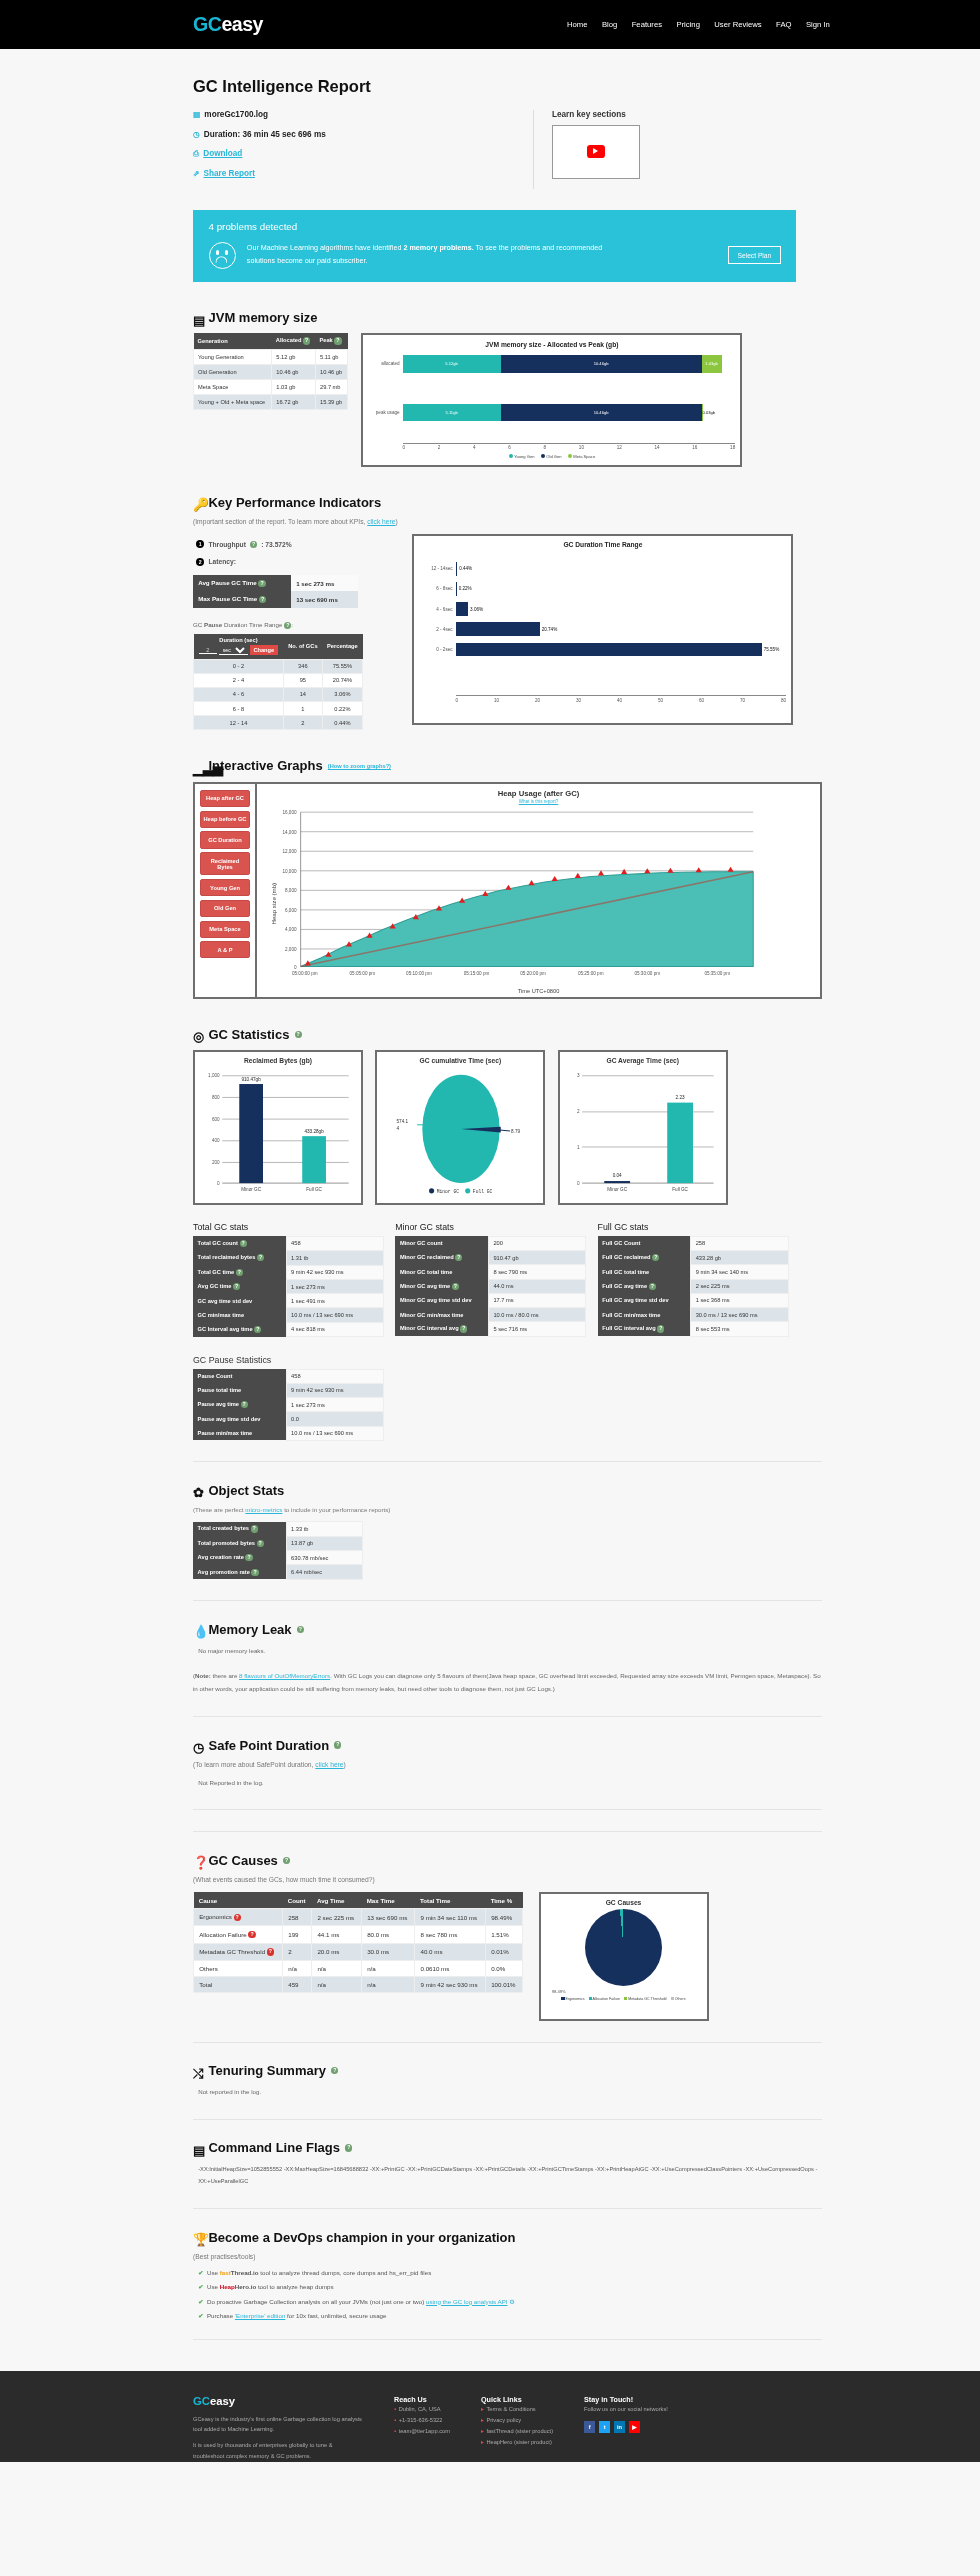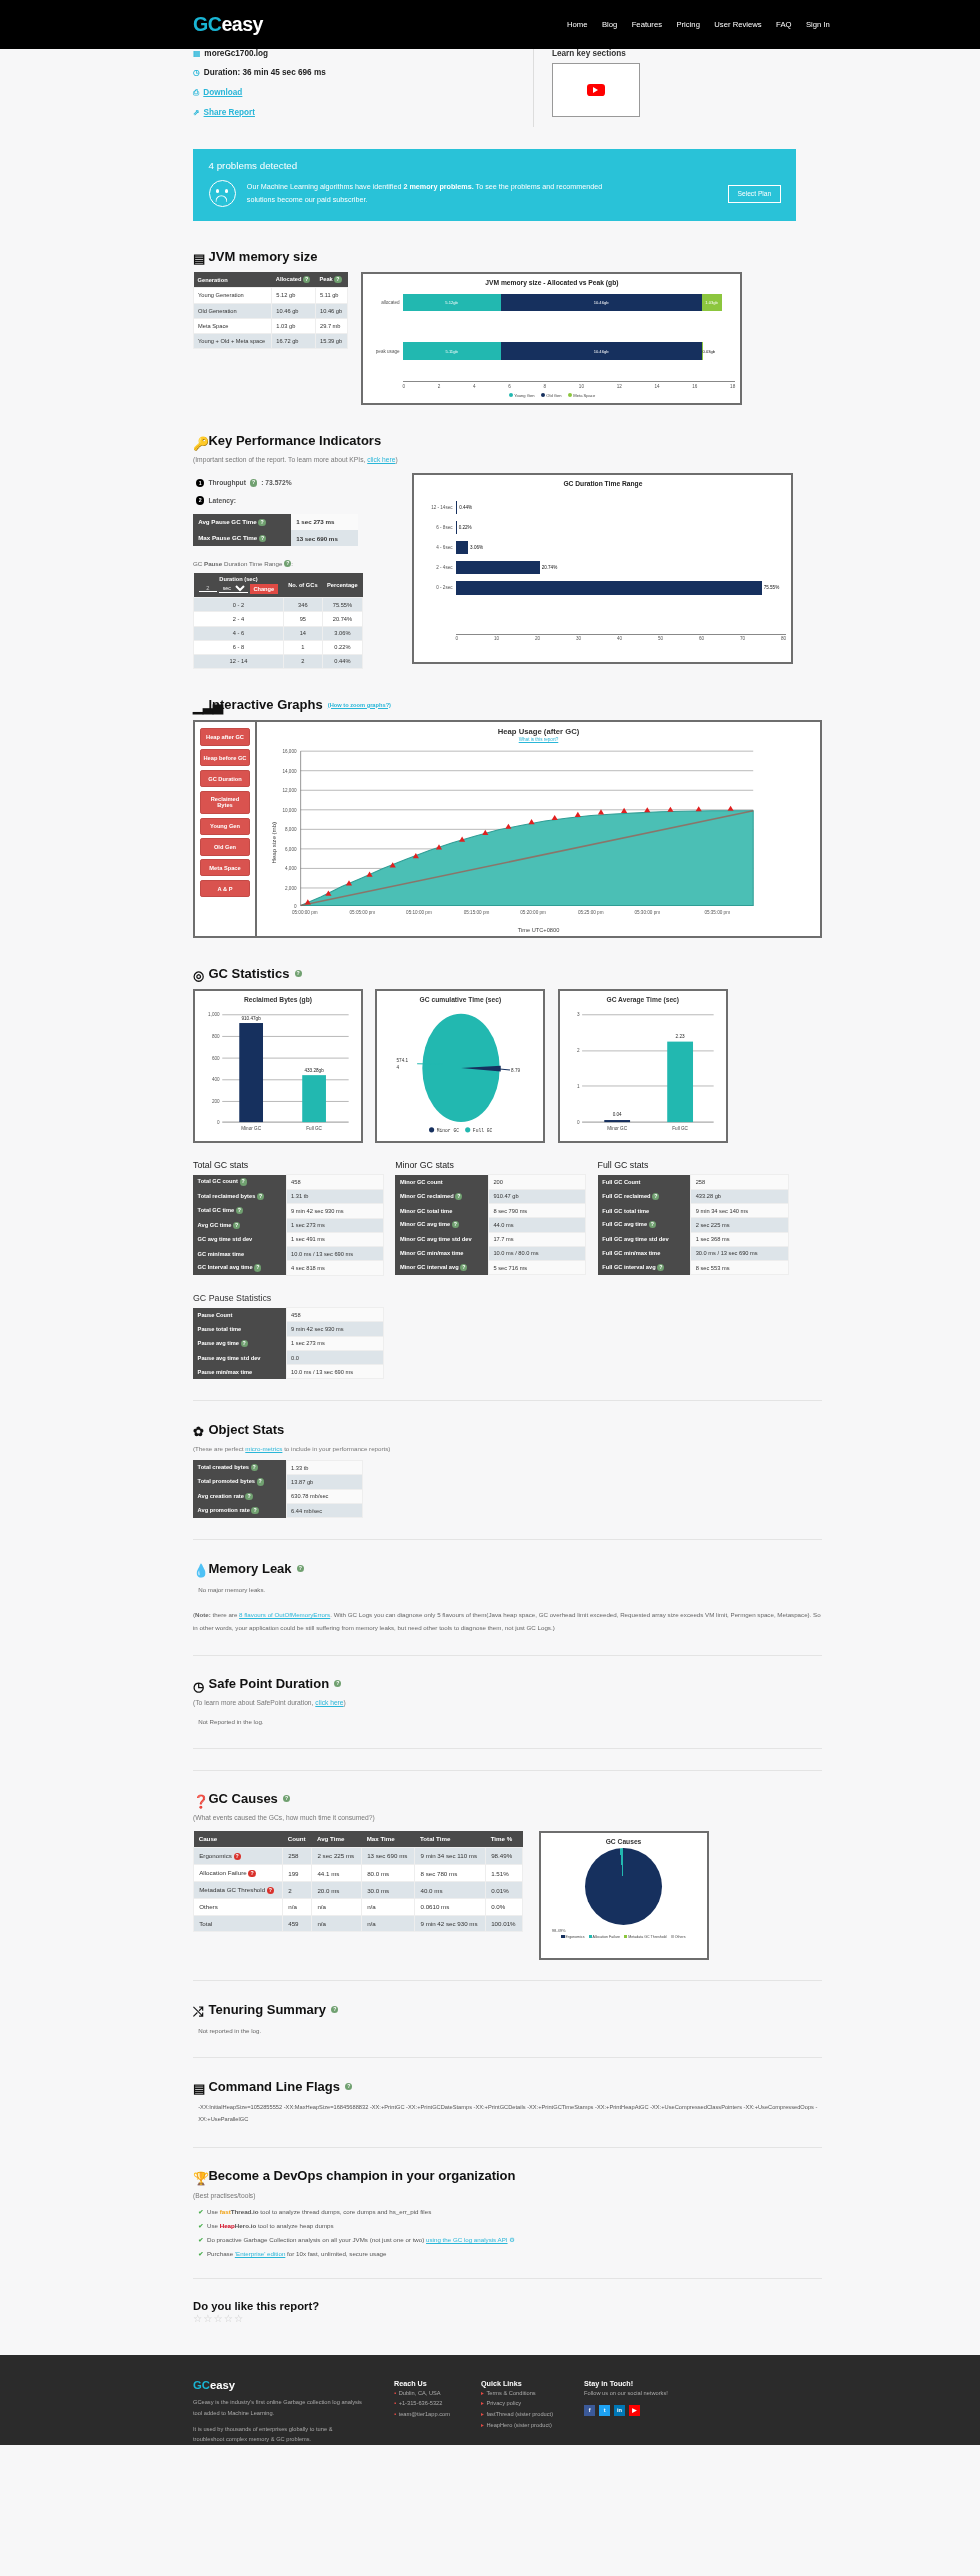--- a/index.html
+++ b/index.html
@@ -185,20 +185,21 @@
     <a href="#">Pricing</a>
     <a href="#">User Reviews</a>
     <a href="#">FAQ</a>
     <a href="#">Sign In</a>
   </div>
 </div>
 
 <div class="page">
 <div class="wrap">
 
+  <h1 class="report-title">GC Intelligence Report</h1>
 
   <div class="meta-row">
     <div class="meta-left">
       <div class="meta-line">
         <span class="ic">▤</span>
         <span>moreGc1700.log</span>
       </div>
       <div class="meta-line">
         <span class="ic">◷</span>
         <span>Duration: 36 min 45 sec 696 ms</span>
@@ -915,24 +916,20 @@
     <ul class="devops-list">
       <li><span class="chk">✔</span><span>Use </span><span class="ft">fast</span><span class="ft2">Thread.io</span><span> tool to analyze thread dumps, core dumps and hs_err_pid files</span></li>
       <li><span class="chk">✔</span><span>Use </span><span class="hh">Heap</span><span class="hh2">Hero.io</span><span> tool to analyze heap dumps</span></li>
       <li><span class="chk">✔</span><span>Do proactive Garbage Collection analysis on all your JVMs (not just one or two) </span><a href="#">using the GC log analysis API</a> <span style="color:#29b6d8">⚙</span></li>
       <li><span class="chk">✔</span><span>Purchase </span><a href="#">'Enterprise' edition</a><span> for 10x fast, unlimited, secure usage</span></li>
     </ul>
   </div>
 
   <hr class="sep">
 
-  <div class="rate-box">
-    <h2 style="font-size:11.3px; font-weight:bold; color:#111;">Do you like this report?</h2>
-    <div class="stars">☆☆☆☆☆</div>
-  </div>
 
 </div>
 </div>
 
 <div class="footer">
   <div class="footer-inner">
     <div class="fcol about">
       <div class="flogo"><span class="gc">GC</span><span class="easy">easy</span></div>
       <p>GCeasy is the industry's first online Garbage collection log analysis tool added to Machine Learning.</p>
       <p style="margin-top:5.2px;">It is used by thousands of enterprises globally to tune &amp; troubleshoot complex memory &amp; GC problems.</p>

